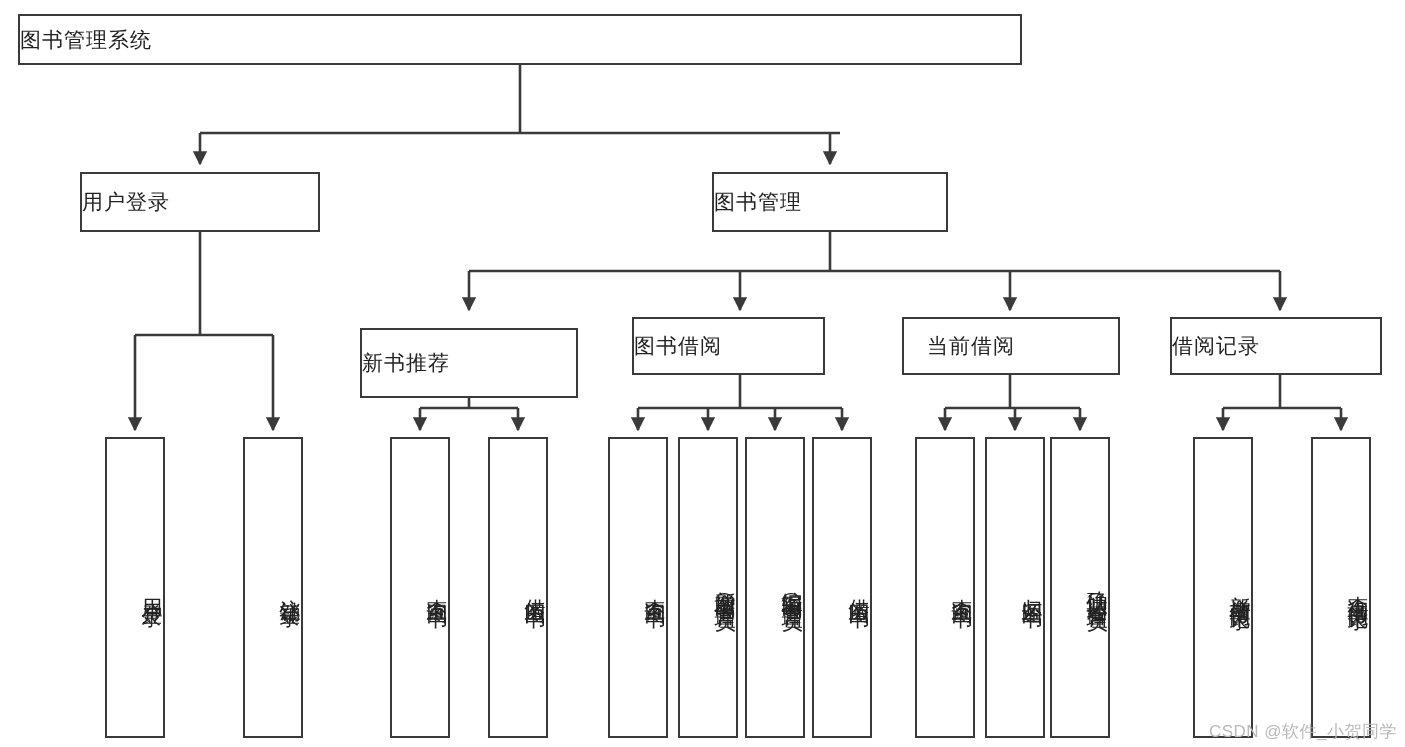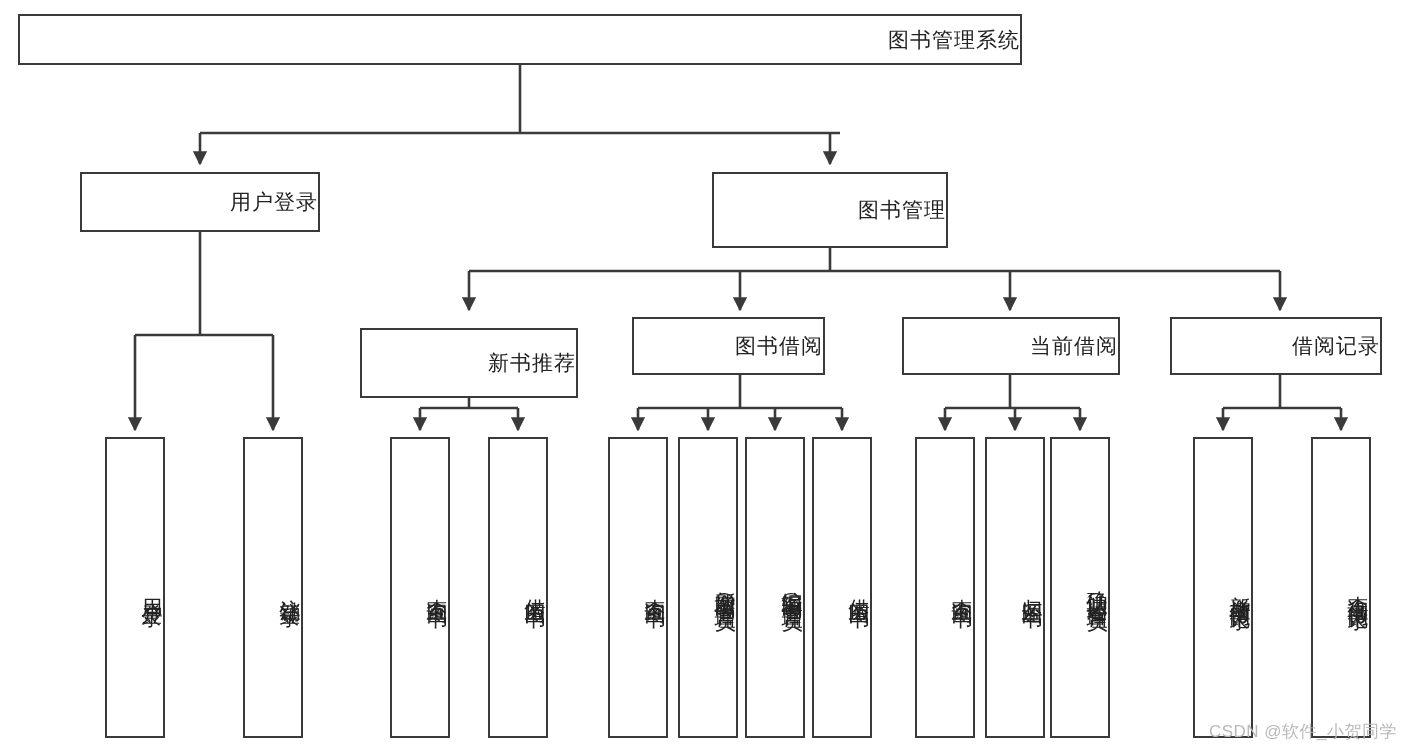--- a/index.html
+++ b/index.html
@@ -26,21 +26,21 @@
     height: 747px;
     pointer-events: none;
   }
   .node {
     position: absolute;
     box-sizing: border-box;
     border: 2px solid #3a3a3a;
     background: #ffffff;
     display: flex;
     align-items: center;
-    justify-content: flex-end;
+    justify-content: flex-start;
     color: #222222;
     z-index: 2;
   }
   .node.horiz {
     font-size: 21px;
     letter-spacing: 1px;
     line-height: 1.2;
   }
   .node.vert {
     writing-mode: vertical-rl;
@@ -124,31 +124,31 @@
     </g>
   </svg>
 
   <div class="node horiz" style="left:18px; top:14px; width:1004px; height:51px;">
     <span>图书管理系统</span>
   </div>
 
   <div class="node horiz" style="left:80px; top:172px; width:240px; height:60px;">
     <span>用户登录</span>
   </div>
-  <div class="node horiz" style="left:712px; top:172px; width:236px; height:76px;">
+  <div class="node horiz" style="left:712px; top:172px; width:236px; height:60px;">
     <span>图书管理</span>
   </div>
 
   <div class="node horiz" style="left:360px; top:328px; width:218px; height:70px;">
     <span>新书推荐</span>
   </div>
   <div class="node horiz" style="left:632px; top:317px; width:193px; height:58px;">
     <span>图书借阅</span>
   </div>
-  <div class="node horiz" style="left:902px; top:317px; width:218px; height:58px;">
+  <div class="node horiz" style="left:902px; top:317px; width:218px; height:58px;padding-left:23px;">
     <span>当前借阅</span>
   </div>
   <div class="node horiz" style="left:1170px; top:317px; width:212px; height:58px;">
     <span>借阅记录</span>
   </div>
 
   <div class="node vert" style="left:105px; top:437px; width:60px; height:301px;">
     <span class="vtext">用户登录</span>
   </div>
   <div class="node vert" style="left:243px; top:437px; width:60px; height:301px;">

